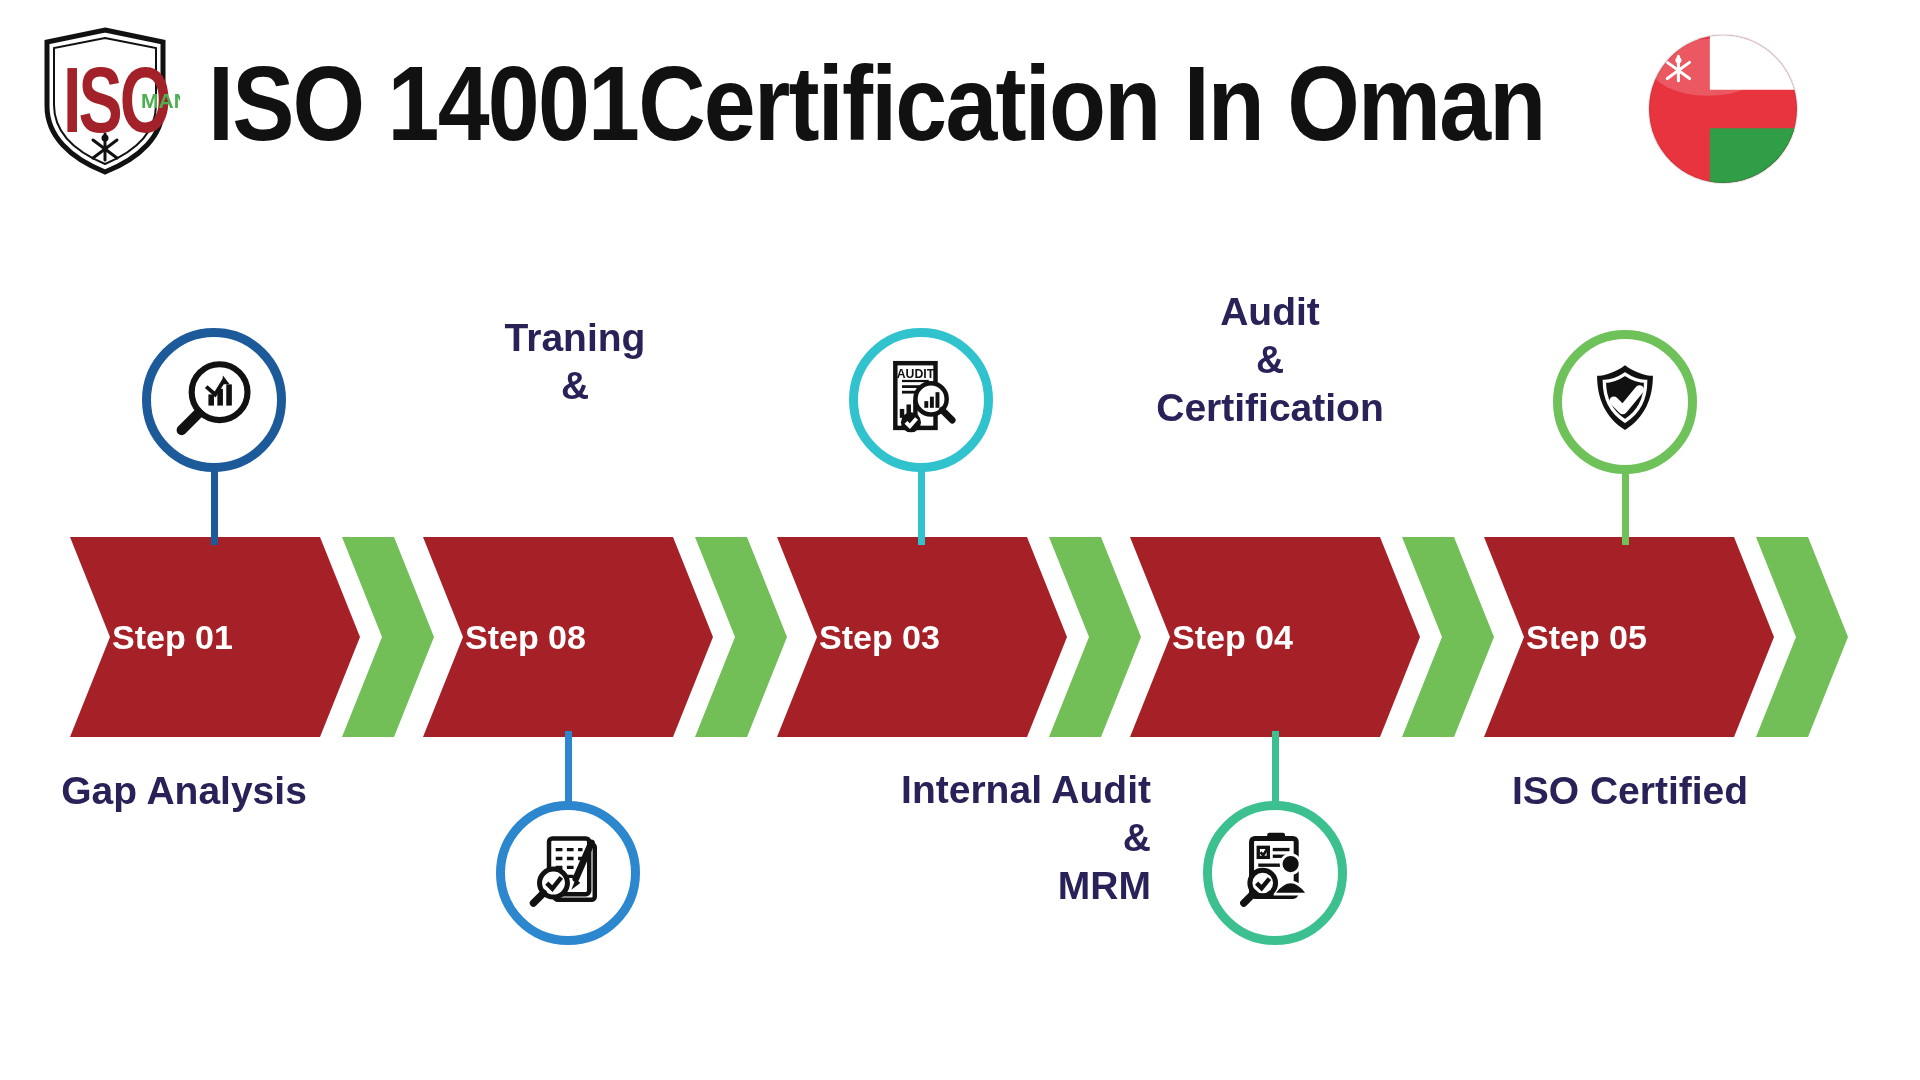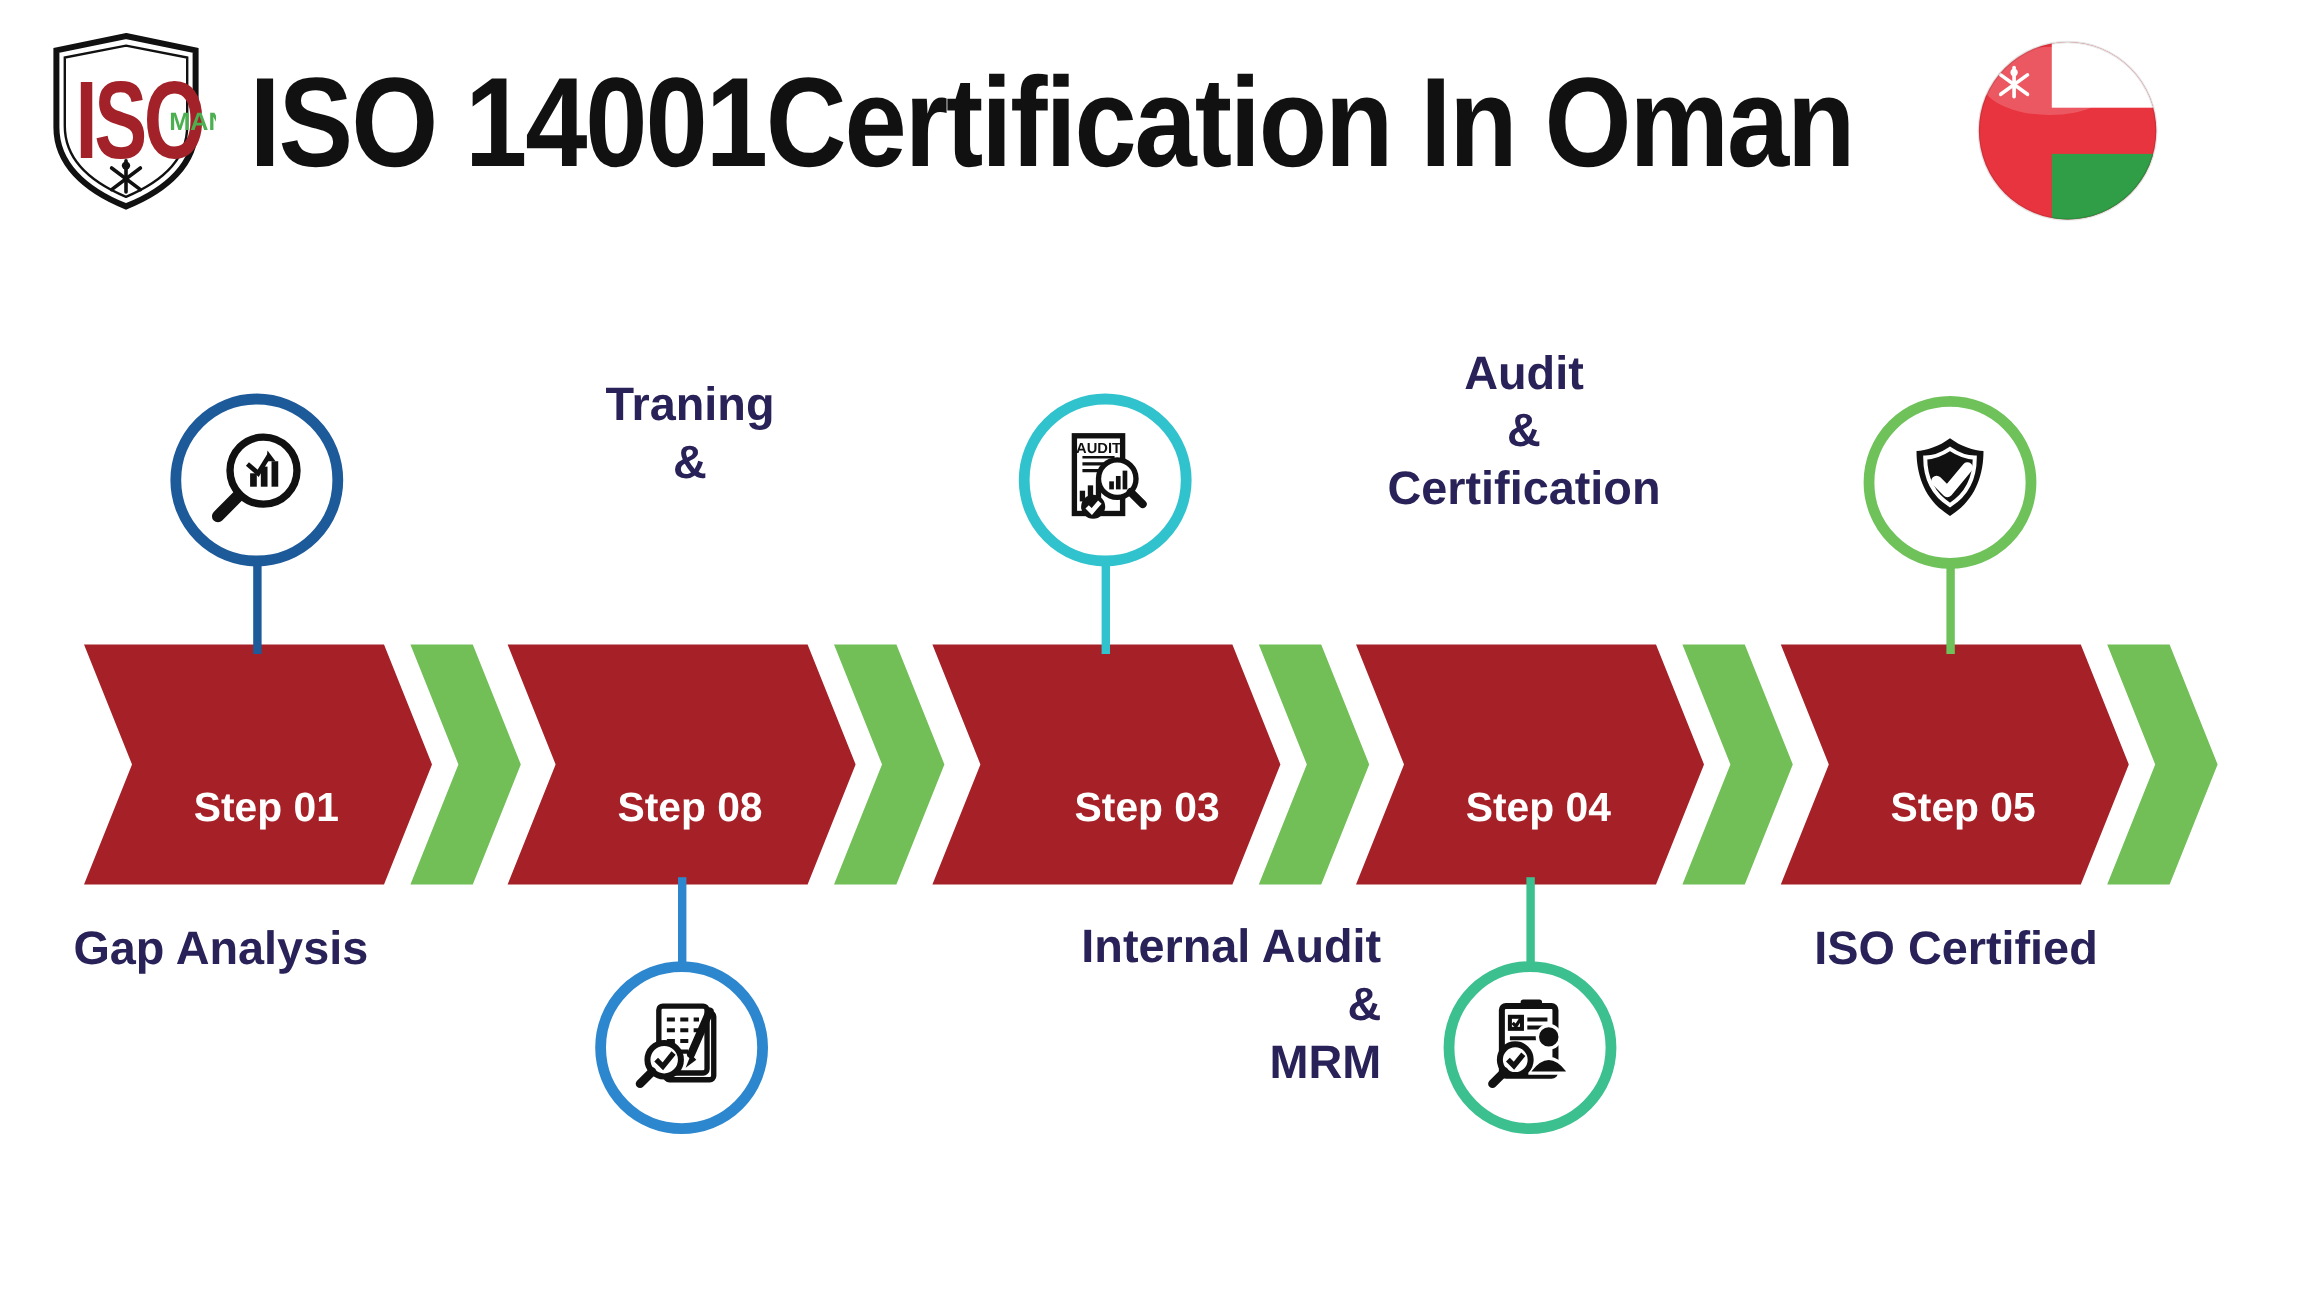--- a/index.html
+++ b/index.html
@@ -20,22 +20,22 @@
   }
   .flag{position:absolute;left:1647px;top:33px;width:152px;height:152px;}
 
   
   .band{position:absolute;left:0;top:535px;width:1920px;height:204px;}
   .poly-red{fill:var(--arrow_red,#a62127);}
   .poly-green{fill:var(--chevron_green,#72bf58);}
 
   .step-label{
     position:absolute;top:537px;height:200px;width:220px;
-    line-height:200px;text-align:center;
-    font-size:34px;font-weight:700;color:var(--step_label_white,#fff);margin-top:36px;
+    line-height:200px;
+    font-size:34px;font-weight:700;color:var(--step_label_white,#fff);
   }
 
   
   .connector{position:absolute;width:7px;z-index:1;}
   .connector.s1{background:var(--step1_accent,#1d5a9a);}
   .connector.s2{background:var(--step2_accent,#2c87cf);}
   .connector.s3{background:var(--step3_accent,#31c3cd);}
   .connector.s4{background:var(--step4_accent,#3cc08f);}
   .connector.s5{background:var(--step5_accent,#6fc25a);}
 
@@ -118,21 +118,21 @@
 
     <polygon class="poly-red" points="1130,2 1380,2 1420,102 1380,202 1130,202 1170,102"></polygon>
     <polygon class="poly-green" points="1402,2 1454,2 1494,102 1454,202 1402,202 1442,102"></polygon>
 
     <polygon class="poly-red" points="1484,2 1734,2 1774,102 1734,202 1484,202 1524,102"></polygon>
     <polygon class="poly-green" points="1756,2 1808,2 1848,102 1808,202 1756,202 1796,102"></polygon>
   </svg>
 
   <div class="step-label" style="left:112px;">Step 01</div>
   <div class="step-label" style="left:465px;">Step 08</div>
-  <div class="step-label" style="left:846px;">Step 03</div>
+  <div class="step-label" style="left:819px;">Step 03</div>
   <div class="step-label" style="left:1172px;">Step 04</div>
   <div class="step-label" style="left:1526px;">Step 05</div>
 
   <div class="icon-circle s1" style="left:142px;top:328px;">
     <svg width="96" height="96" viewBox="0 0 86 86">
       <circle cx="48" cy="36" r="25" fill="#fff" stroke="#111" stroke-width="5.5"></circle>
       <line x1="29" y1="55" x2="14" y2="70" stroke="#111" stroke-width="9" stroke-linecap="round"></line>
       <rect x="38" y="38" width="5" height="10" fill="#111"></rect>
       <rect x="46" y="33" width="5" height="15" fill="#111"></rect>
       <rect x="54" y="29" width="5" height="19" fill="#111"></rect>

